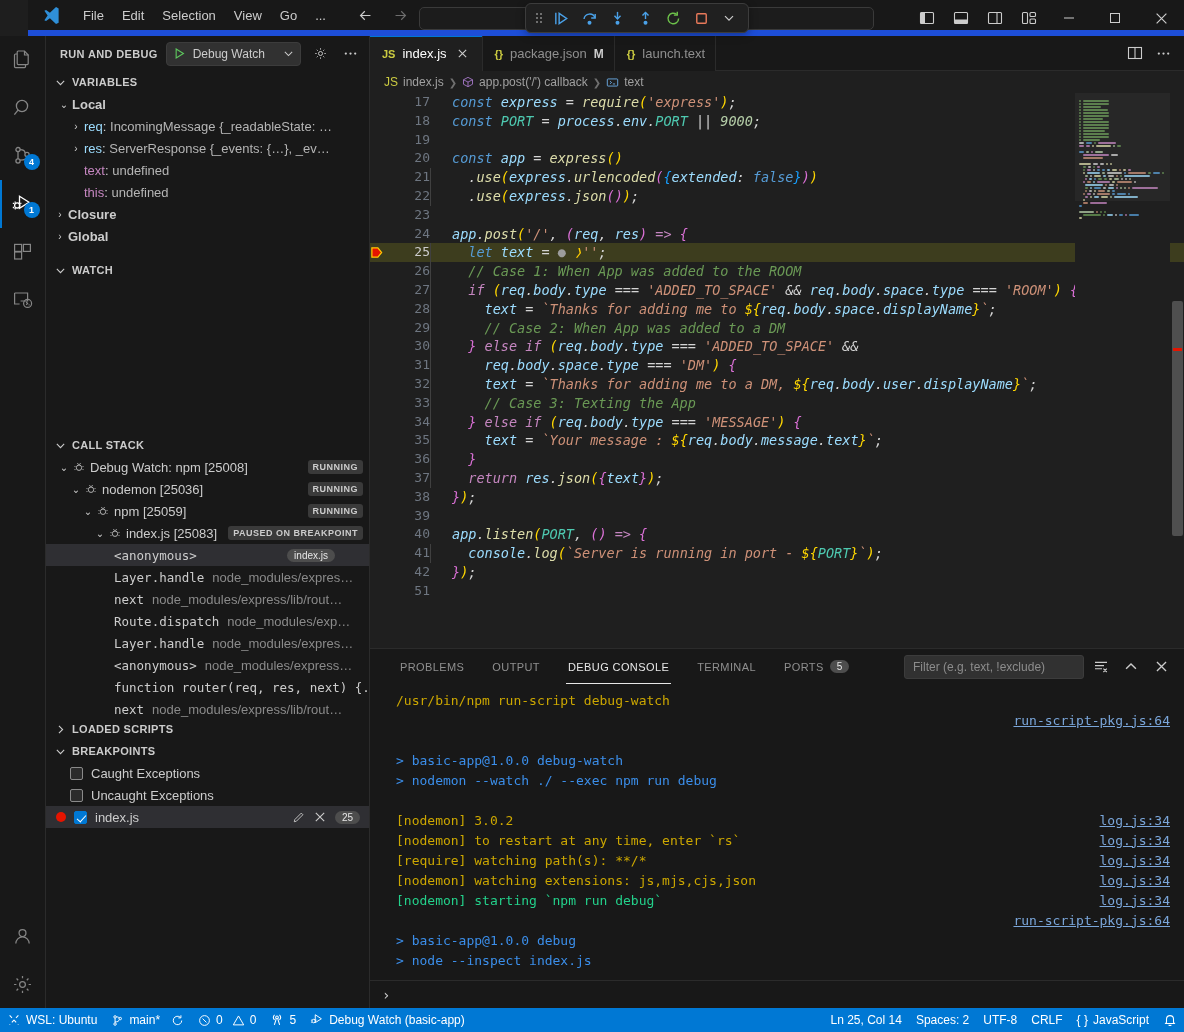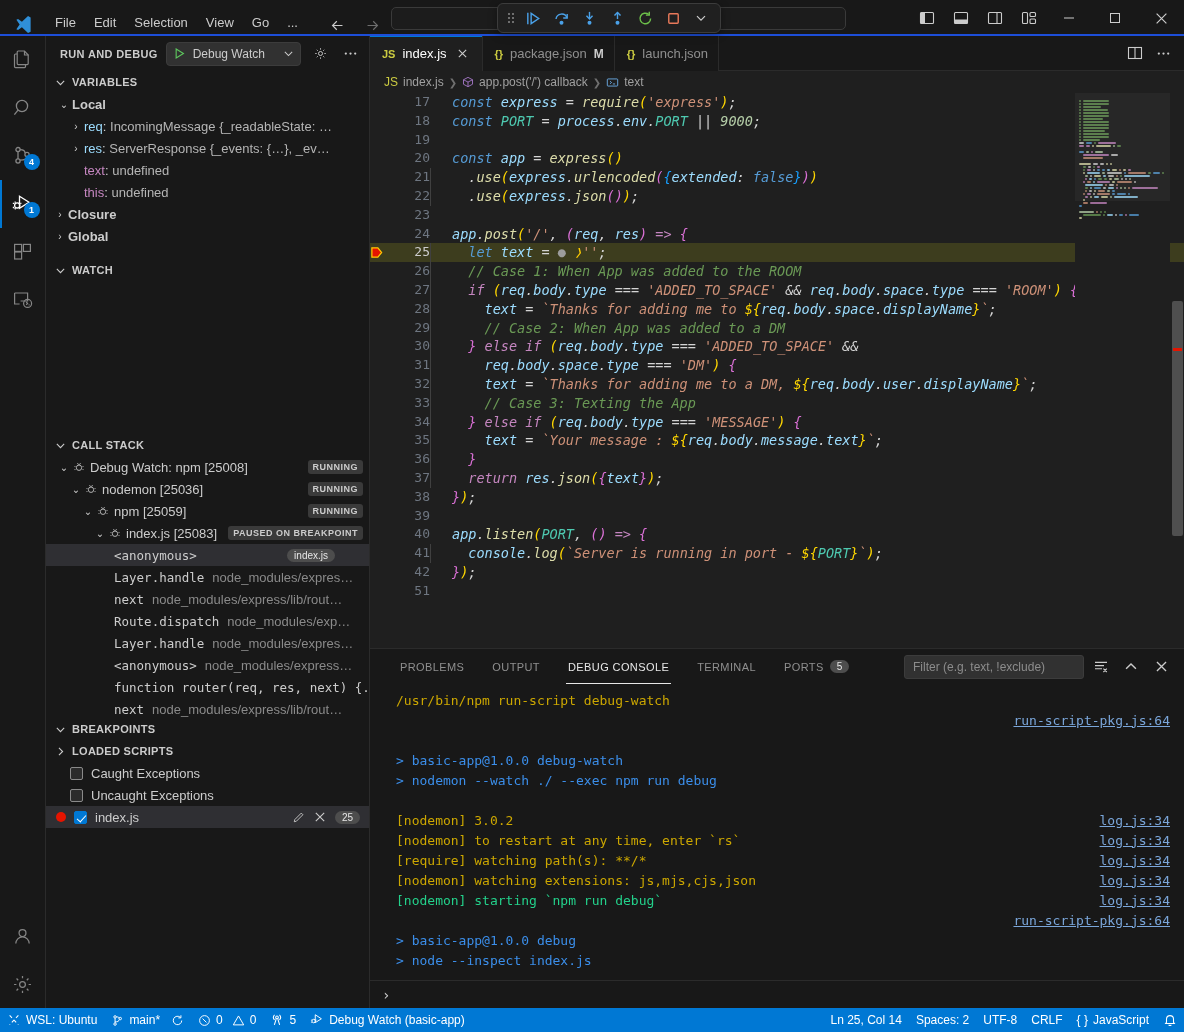--- a/index.html
+++ b/index.html
@@ -7,22 +7,22 @@
   body{
     width:1184px; height:1032px;
     font-family:"Liberation Sans", sans-serif;
     font-size:13px; color:#cccccc; overflow:hidden;
     position:relative;
   }
   .mono{ font-family:"DejaVu Sans Mono", monospace; }
 
   
   #titlebar{
-    height:36px; background:#181818; display:flex; align-items:flex-end;
-    border-bottom:2px solid #1d4ed8; position:relative;
+    height:36px; background:#181818; display:flex; align-items:center;
+    border-bottom:6px solid #1d4ed8; position:relative;margin-left:28px;
   }
   #vscode-logo{ width:46px; display:flex; align-items:center; justify-content:center; }
   #menubar{ display:flex; align-items:center; gap:0px; }
   .menu-item{ padding:4px 9px; font-size:13px; color:#cccccc; border-radius:3px; }
   #nav-arrows{ display:flex; align-items:center; gap:18px; margin-left:22px; color:#8a8a8a; }
   #nav-arrows .on{ color:#cccccc; }
   #cmdcenter{
     position:absolute; left:391px; top:7px; width:455px; height:23px;
     background:#1c1c1c; border:1px solid #3a3a3a; border-radius:5px;
     display:flex; align-items:center; padding:0 10px; color:#8a8a8a; font-size:12px;
@@ -583,33 +583,33 @@
       </div>
       <div class="row" style="padding-left:68px">
         <span class="mono" style="font-size:12.5px">next</span>
         <span class="cs-file">node_modules/express/lib/rout…</span>
       </div>
     </div>
 
     <div class="pane-head">
       <span class="twisty">
         <svg width="11" height="11" viewBox="0 0 12 12" fill="none" stroke="#cccccc" stroke-width="1.2">
+            <path d="M4.3 2 8.3 6l-4 4"></path>
+          </svg>
+      </span>
+      <span>LOADED SCRIPTS</span>
+    </div>
+
+    <div class="pane-head">
+      <span class="twisty">
+        <svg width="11" height="11" viewBox="0 0 12 12" fill="none" stroke="#cccccc" stroke-width="1.2">
             <path d="M2 4.3 6 8.3l4-4"></path>
           </svg>
       </span>
       <span>BREAKPOINTS</span>
-    </div>
-
-    <div class="pane-head">
-      <span class="twisty">
-        <svg width="11" height="11" viewBox="0 0 12 12" fill="none" stroke="#cccccc" stroke-width="1.2">
-            <path d="M4.3 2 8.3 6l-4 4"></path>
-          </svg>
-      </span>
-      <span>LOADED SCRIPTS</span>
     </div>
     <div class="pane-body">
       <div class="row" style="padding-left:24px;gap:8px">
         <span class="cb"></span>
         <span>Caught Exceptions</span>
       </div>
       <div class="row" style="padding-left:24px;gap:8px">
         <span class="cb"></span>
         <span>Uncaught Exceptions</span>
       </div>
@@ -646,21 +646,21 @@
             </svg>
         </span>
       </div>
       <div class="tab">
         <span class="ti json">{}</span>
         <span>package.json</span>
         <span class="tab-dirty">M</span>
       </div>
       <div class="tab">
         <span class="ti json">{}</span>
-        <span>launch.json</span>
+        <span>launch.text</span>
       </div>
       <div id="tabs-actions">
         <div class="tbtn">
           <svg width="16" height="16" viewBox="0 0 16 16" fill="none" stroke="#cccccc" stroke-width="1.1">
               <rect x="1.5" y="2.5" width="13" height="11"></rect>
               <path d="M8 2.5v11"></path>
             </svg>
         </div>
         <div class="tbtn">
           <svg width="15" height="15" viewBox="0 0 16 16" fill="#cccccc">

